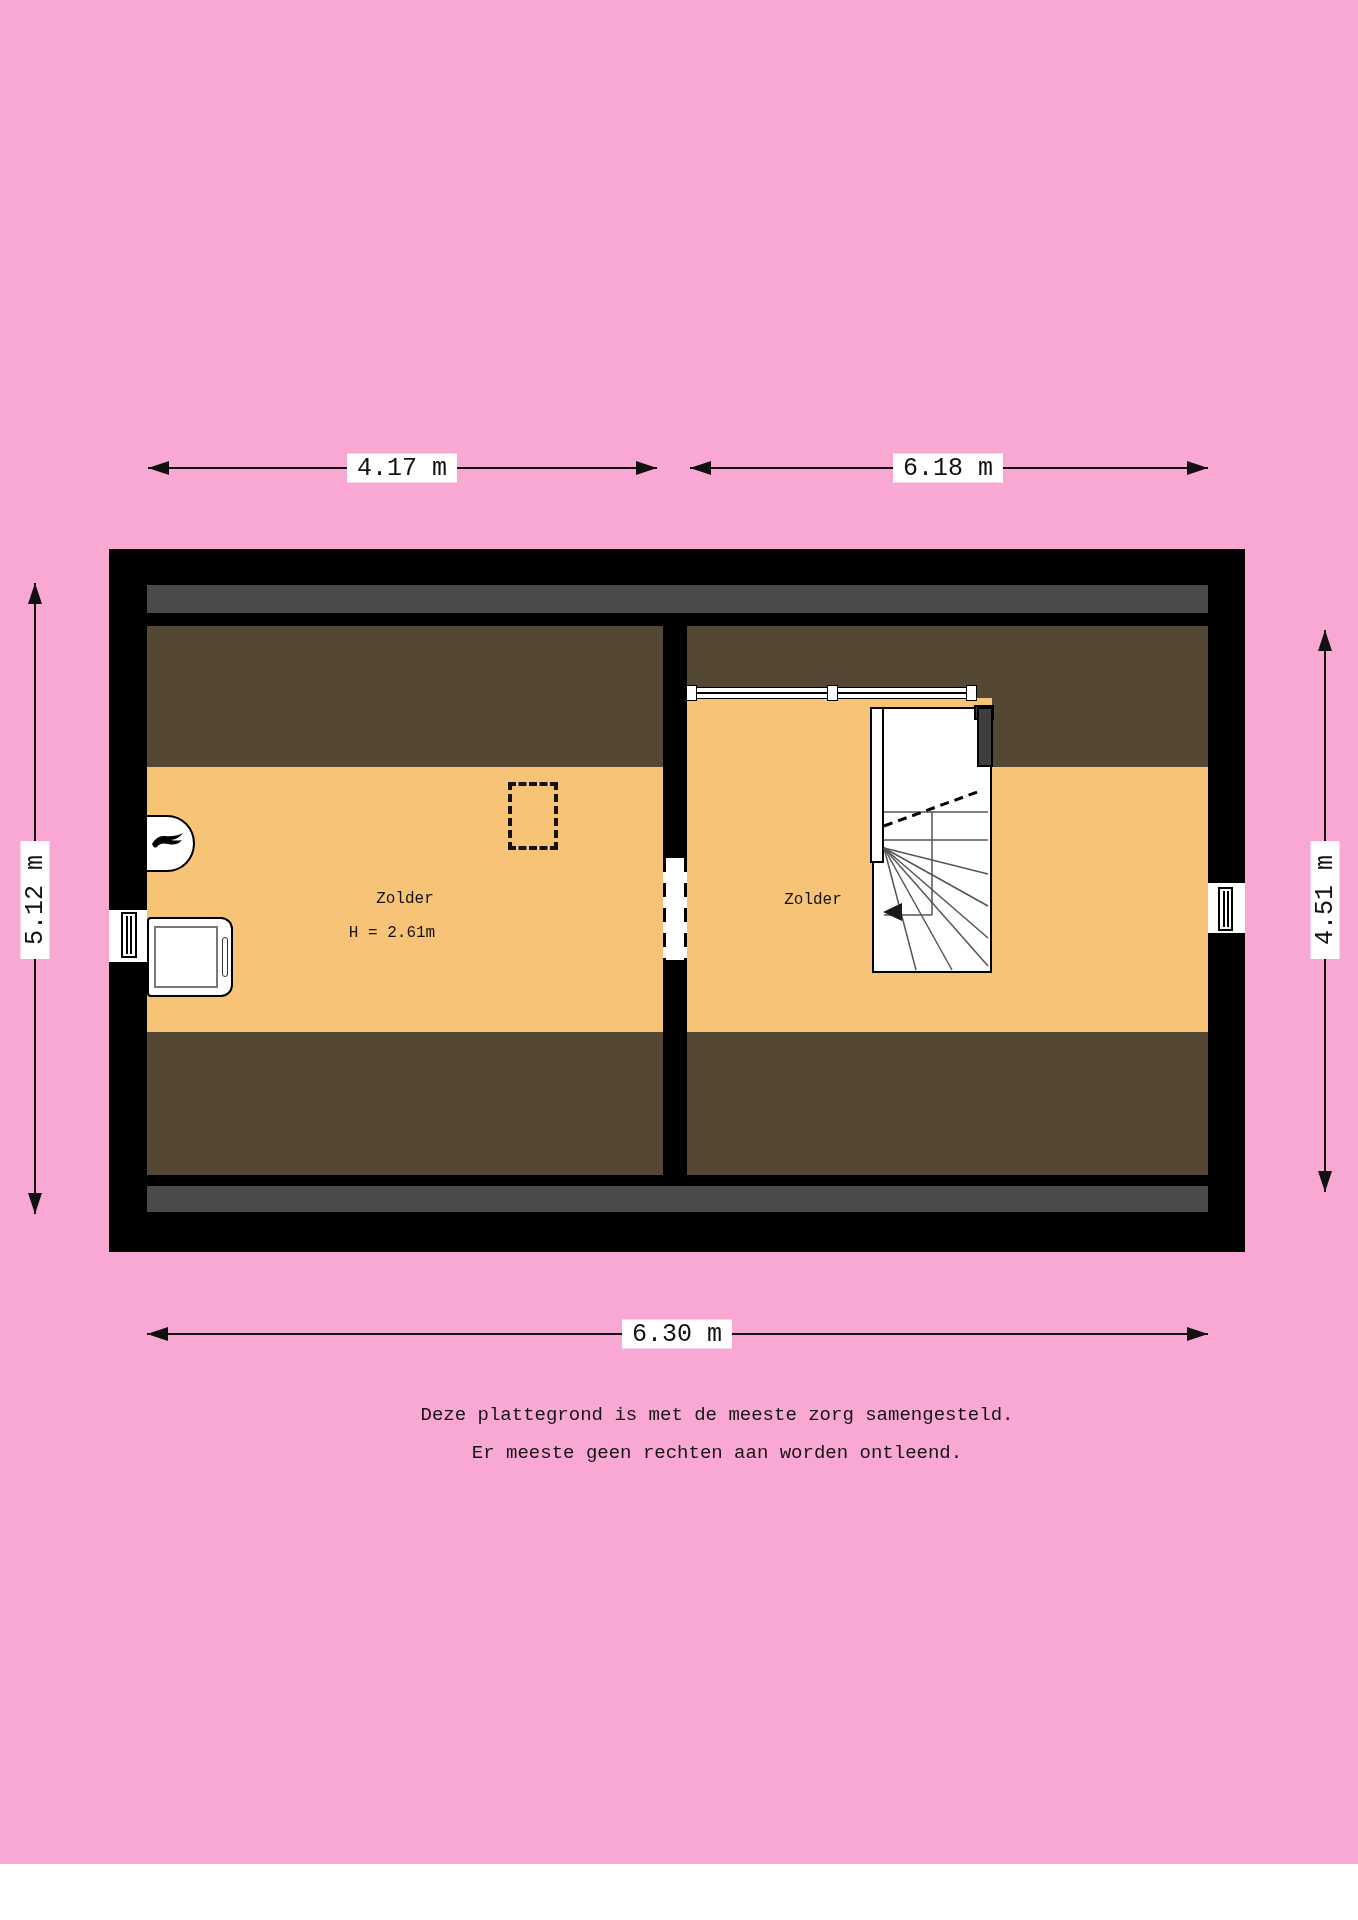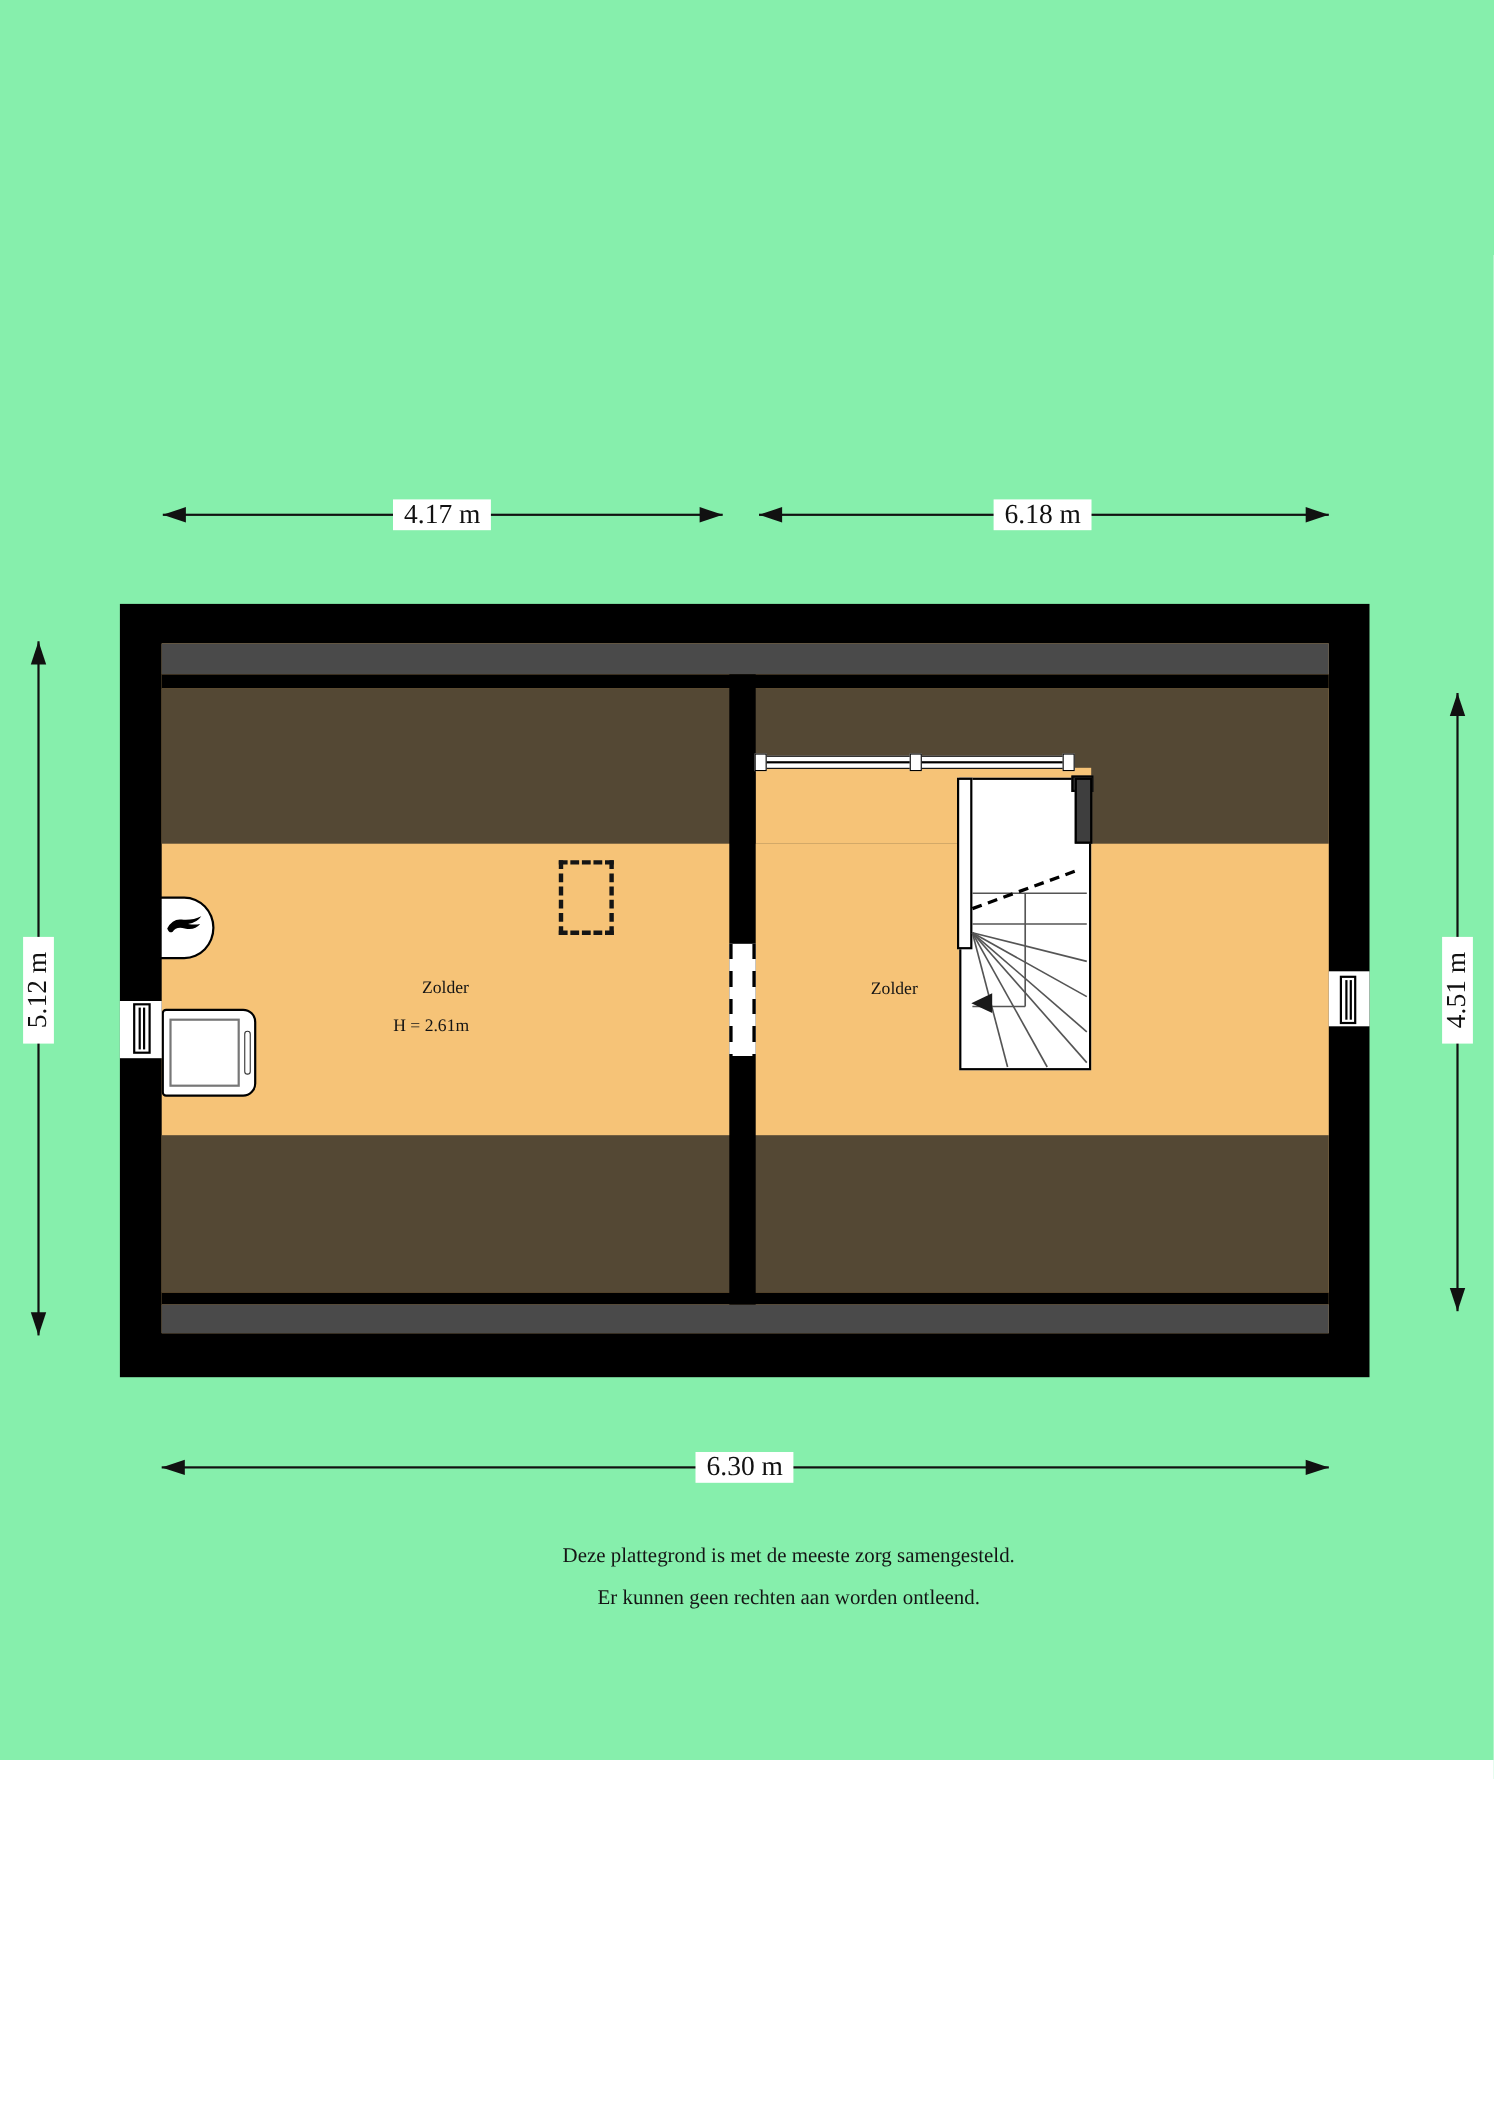--- a/index.html
+++ b/index.html
@@ -1,17 +1,17 @@
 <!DOCTYPE html>
 <html><head>
 <meta charset="utf-8">
 <style>
   html,body{margin:0;padding:0;background:#fff;}
-  #canvas{position:relative;width:1358px;height:1600px;background:#86efac;
-          font-family:Liberation Serif, serif;color:#111;overflow:hidden;}
+  #canvas{position:relative;width:1358px;height:1864px;background:#f9a8d4;
+          font-family:Liberation Mono, monospace;color:#111;overflow:hidden;}
   .abs{position:absolute;}
   
   .hline{position:absolute;height:2px;background:#111;}
   .vline{position:absolute;width:2px;background:#111;}
   .arr{position:absolute;width:0;height:0;}
   .arr-l{border-top:7px solid transparent;border-bottom:7px solid transparent;border-right:21px solid #111;}
   .arr-r{border-top:7px solid transparent;border-bottom:7px solid transparent;border-left:21px solid #111;}
   .arr-u{border-left:7px solid transparent;border-right:7px solid transparent;border-bottom:21px solid #111;}
   .arr-d{border-left:7px solid transparent;border-right:7px solid transparent;border-top:21px solid #111;}
   .dimlabel{position:absolute;transform:translate(-50%,-50%);background:#fff;
@@ -144,15 +144,15 @@
       <div class="glyphline" style="left:3px;"></div>
       <div class="glyphline" style="left:7px;"></div>
     </div>
   </div>
 
   <span class="roomlabel" style="left:405px;top:899px;">Zolder</span>
   <span class="roomlabel" style="left:392px;top:933px;">H = 2.61m</span>
   <span class="roomlabel" style="left:813px;top:900px;">Zolder</span>
 
   <span class="disc" style="left:717px;top:1404px;">Deze plattegrond is met de meeste zorg samengesteld.</span>
-  <span class="disc" style="left:717px;top:1442px;">Er kunnen geen rechten aan worden ontleend.</span>
+  <span class="disc" style="left:717px;top:1442px;">Er meeste geen rechten aan worden ontleend.</span>
 
 </div>
 
 </body></html>

